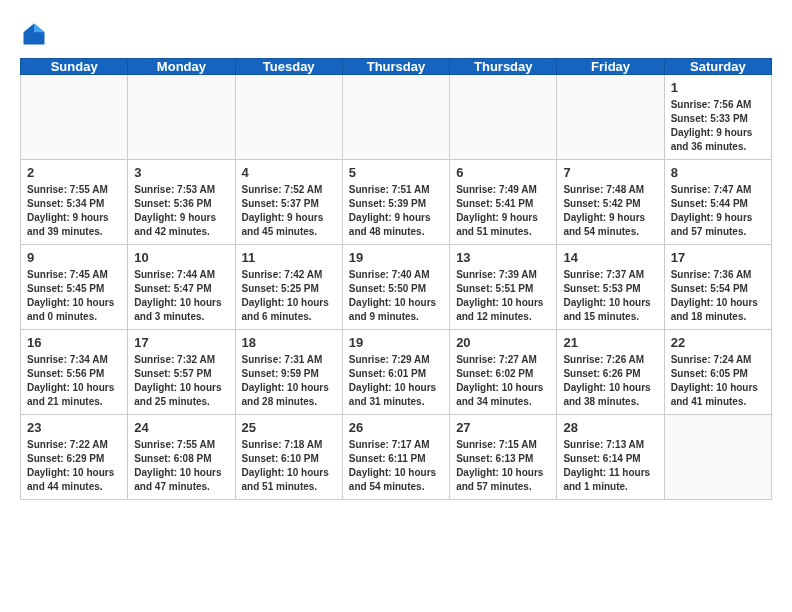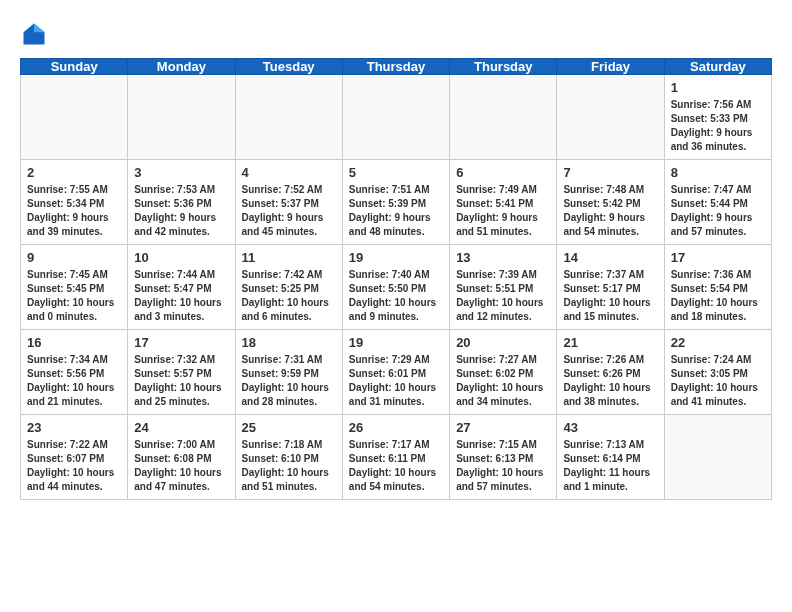--- a/index.html
+++ b/index.html
@@ -202,21 +202,21 @@
         </td>
         <td>
           <span class="day-num">13</span>
           <div class="day-info">Sunrise: 7:39 AM
 Sunset: 5:51 PM
 Daylight: 10 hours and 12 minutes.</div>
         </td>
         <td>
           <span class="day-num">14</span>
           <div class="day-info">Sunrise: 7:37 AM
-Sunset: 5:17 PM
+Sunset: 5:53 PM
 Daylight: 10 hours and 15 minutes.</div>
         </td>
         <td>
           <span class="day-num">17</span>
           <div class="day-info">Sunrise: 7:36 AM
 Sunset: 5:54 PM
 Daylight: 10 hours and 18 minutes.</div>
         </td>
       </tr>
       <tr>
@@ -252,34 +252,34 @@
         </td>
         <td>
           <span class="day-num">21</span>
           <div class="day-info">Sunrise: 7:26 AM
 Sunset: 6:26 PM
 Daylight: 10 hours and 38 minutes.</div>
         </td>
         <td>
           <span class="day-num">22</span>
           <div class="day-info">Sunrise: 7:24 AM
-Sunset: 3:05 PM
+Sunset: 6:05 PM
 Daylight: 10 hours and 41 minutes.</div>
         </td>
       </tr>
       <tr>
         <td>
           <span class="day-num">23</span>
           <div class="day-info">Sunrise: 7:22 AM
-Sunset: 6:07 PM
+Sunset: 6:29 PM
 Daylight: 10 hours and 44 minutes.</div>
         </td>
         <td>
           <span class="day-num">24</span>
-          <div class="day-info">Sunrise: 7:00 AM
+          <div class="day-info">Sunrise: 7:55 AM
 Sunset: 6:08 PM
 Daylight: 10 hours and 47 minutes.</div>
         </td>
         <td>
           <span class="day-num">25</span>
           <div class="day-info">Sunrise: 7:18 AM
 Sunset: 6:10 PM
 Daylight: 10 hours and 51 minutes.</div>
         </td>
         <td>
@@ -288,21 +288,21 @@
 Sunset: 6:11 PM
 Daylight: 10 hours and 54 minutes.</div>
         </td>
         <td>
           <span class="day-num">27</span>
           <div class="day-info">Sunrise: 7:15 AM
 Sunset: 6:13 PM
 Daylight: 10 hours and 57 minutes.</div>
         </td>
         <td>
-          <span class="day-num">43</span>
+          <span class="day-num">28</span>
           <div class="day-info">Sunrise: 7:13 AM
 Sunset: 6:14 PM
 Daylight: 11 hours and 1 minute.</div>
         </td>
         <td class="empty"></td>
       </tr>
     </tbody>
 </table>
 
 </body></html>

